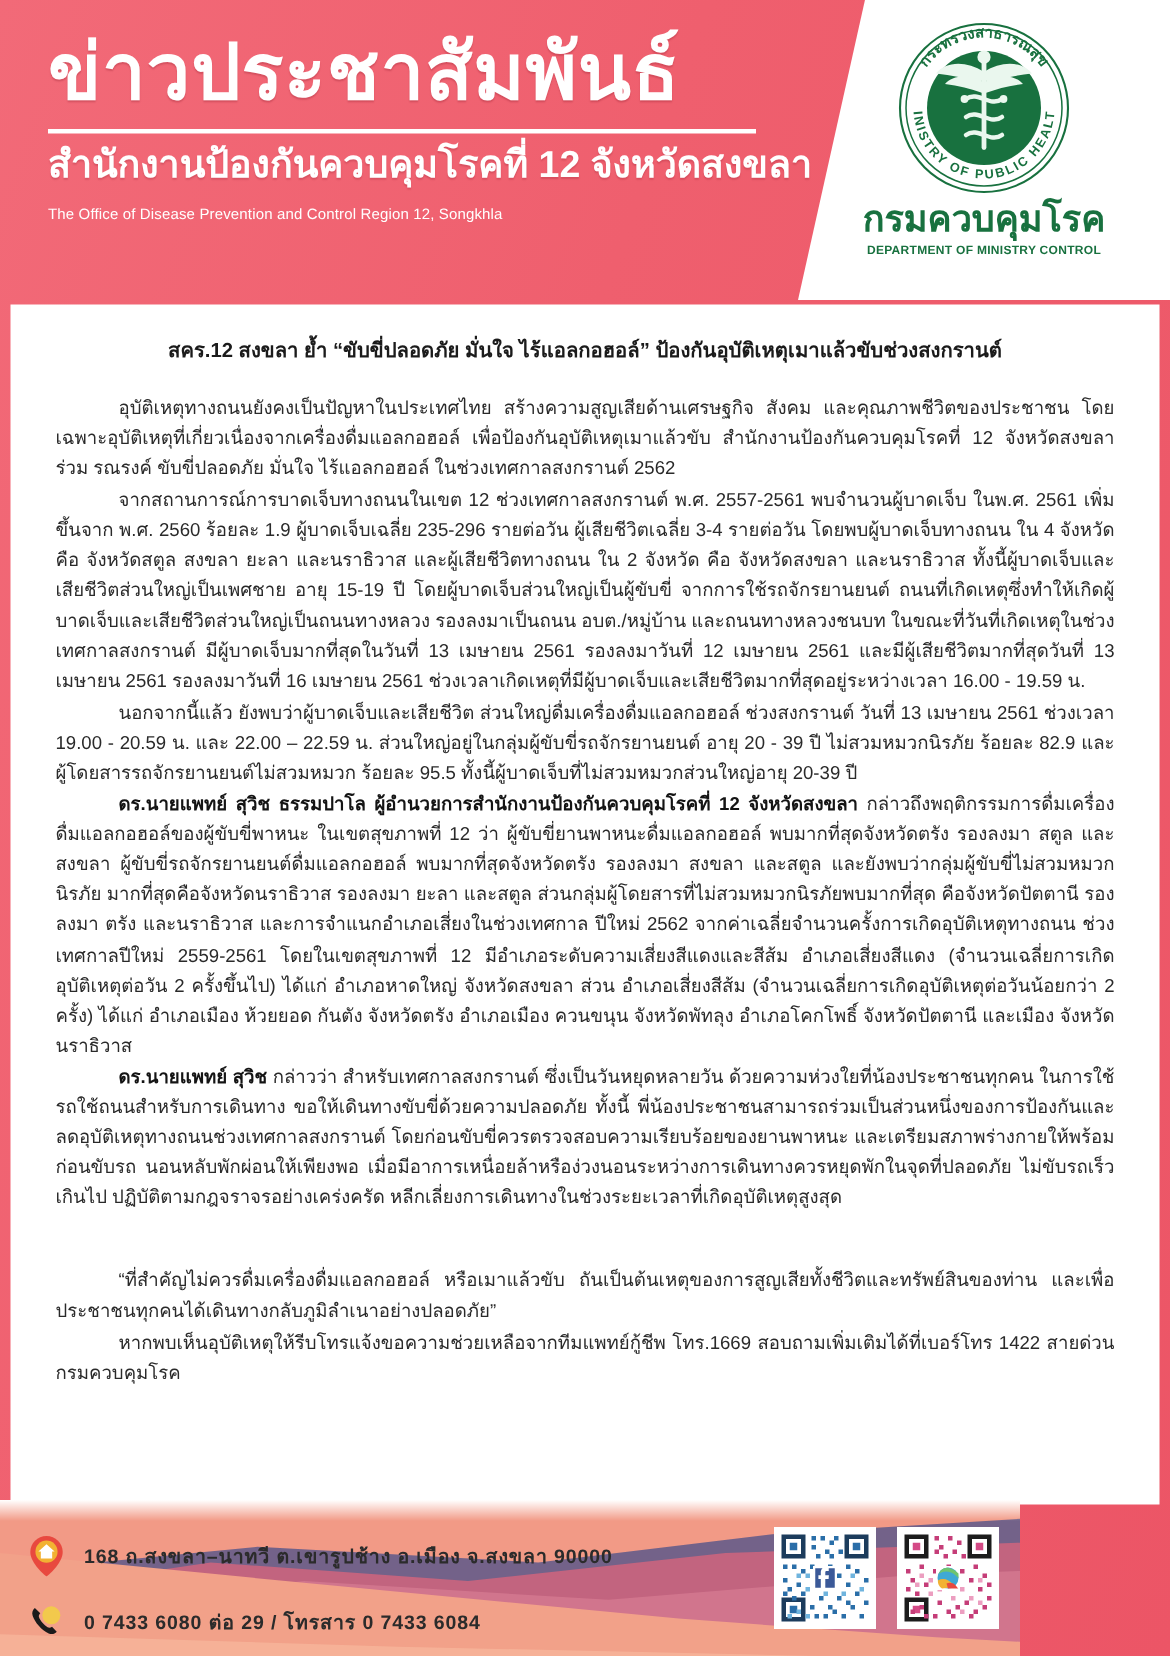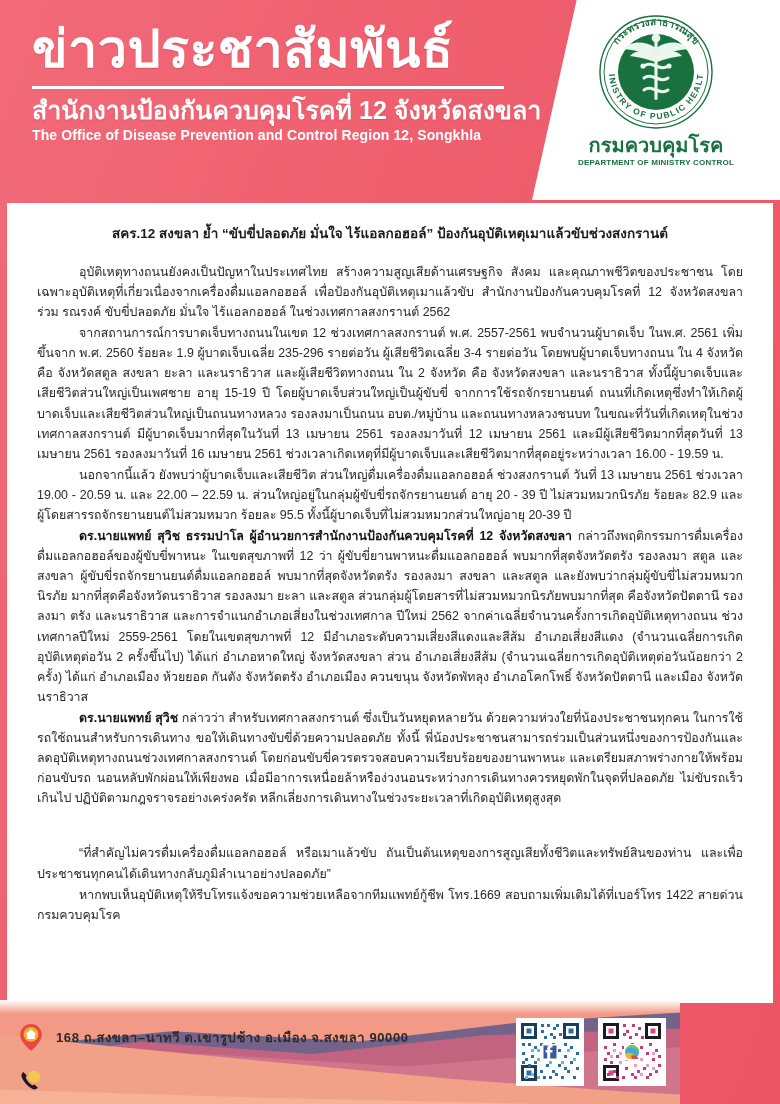--- a/index.html
+++ b/index.html
@@ -57,23 +57,23 @@
   }
   .office-th {
     color: #ffffff;
     font-size: 25px;
     font-weight: bold;
     line-height: 1.15;
     text-shadow: 0 1px 1px rgba(130,20,35,0.22);
   }
   .office-en {
     color: #ffffff;
-    font-size: 14px;
-    font-weight: bold;
-    margin-top: 3px;
+    font-size: 10px;
+    font-weight: normal;
+    margin-top: 14px;
     letter-spacing: 0.1px;
   }
 
   
   .logo-panel {
     position: absolute;
     right: 0;
     top: 0;
     width: 248px;
     height: 200px;
@@ -93,21 +93,21 @@
     padding-top: 10px;
     box-sizing: border-box;
   }
   .emblem {
     width: 124px;
     height: 124px;
     position: relative;
   }
   .dept-th {
     color: #18713f;
-    font-size: 20px;
+    font-size: 24px;
     font-weight: bold;
     line-height: 1;
     margin-top: 1px;
   }
   .dept-en {
     color: #18713f;
     font-size: 8px;
     font-weight: bold;
     letter-spacing: 0.2px;
     margin-top: 3px;
@@ -334,20 +334,21 @@
         </span>
         <span class="finfo-text">168 ถ.สงขลา–นาทวี ต.เขารูปช้าง อ.เมือง จ.สงขลา 90000</span>
       </div>
       <div class="finfo-row">
         <span class="finfo-ico">
           <svg viewBox="0 0 26 26" width="24" height="24" aria-hidden="true">
             <circle cx="16.5" cy="8.5" r="6.5" fill="#f2c94c"></circle>
             <path d="M4.6 3.2 C3 4.5 2.2 6.6 3 8.8 C4.6 13.6 9.4 19.2 14.6 21.6 C16.8 22.6 19 22 20.4 20.4 L17 16.8 C16 17.6 14.8 17.8 13.8 17.2 C11.2 15.7 8.6 12.6 7.6 10 C7.2 8.9 7.6 7.8 8.5 7 Z" fill="#1b1b1b"></path>
           </svg>
         </span>
+        <span class="finfo-text">0 7433 6080 ต่อ 29 / โทรสาร 0 7433 6084</span>
       </div>
     </div>
 
     <div class="qr-group">
 
       <div class="qr">
         <svg viewBox="0 0 62 62" width="62" height="62" aria-hidden="true">
           <rect width="62" height="62" fill="#ffffff"></rect>
           <g fill="#1c3c5c">
             <rect x="2" y="2" width="16" height="16"></rect>

